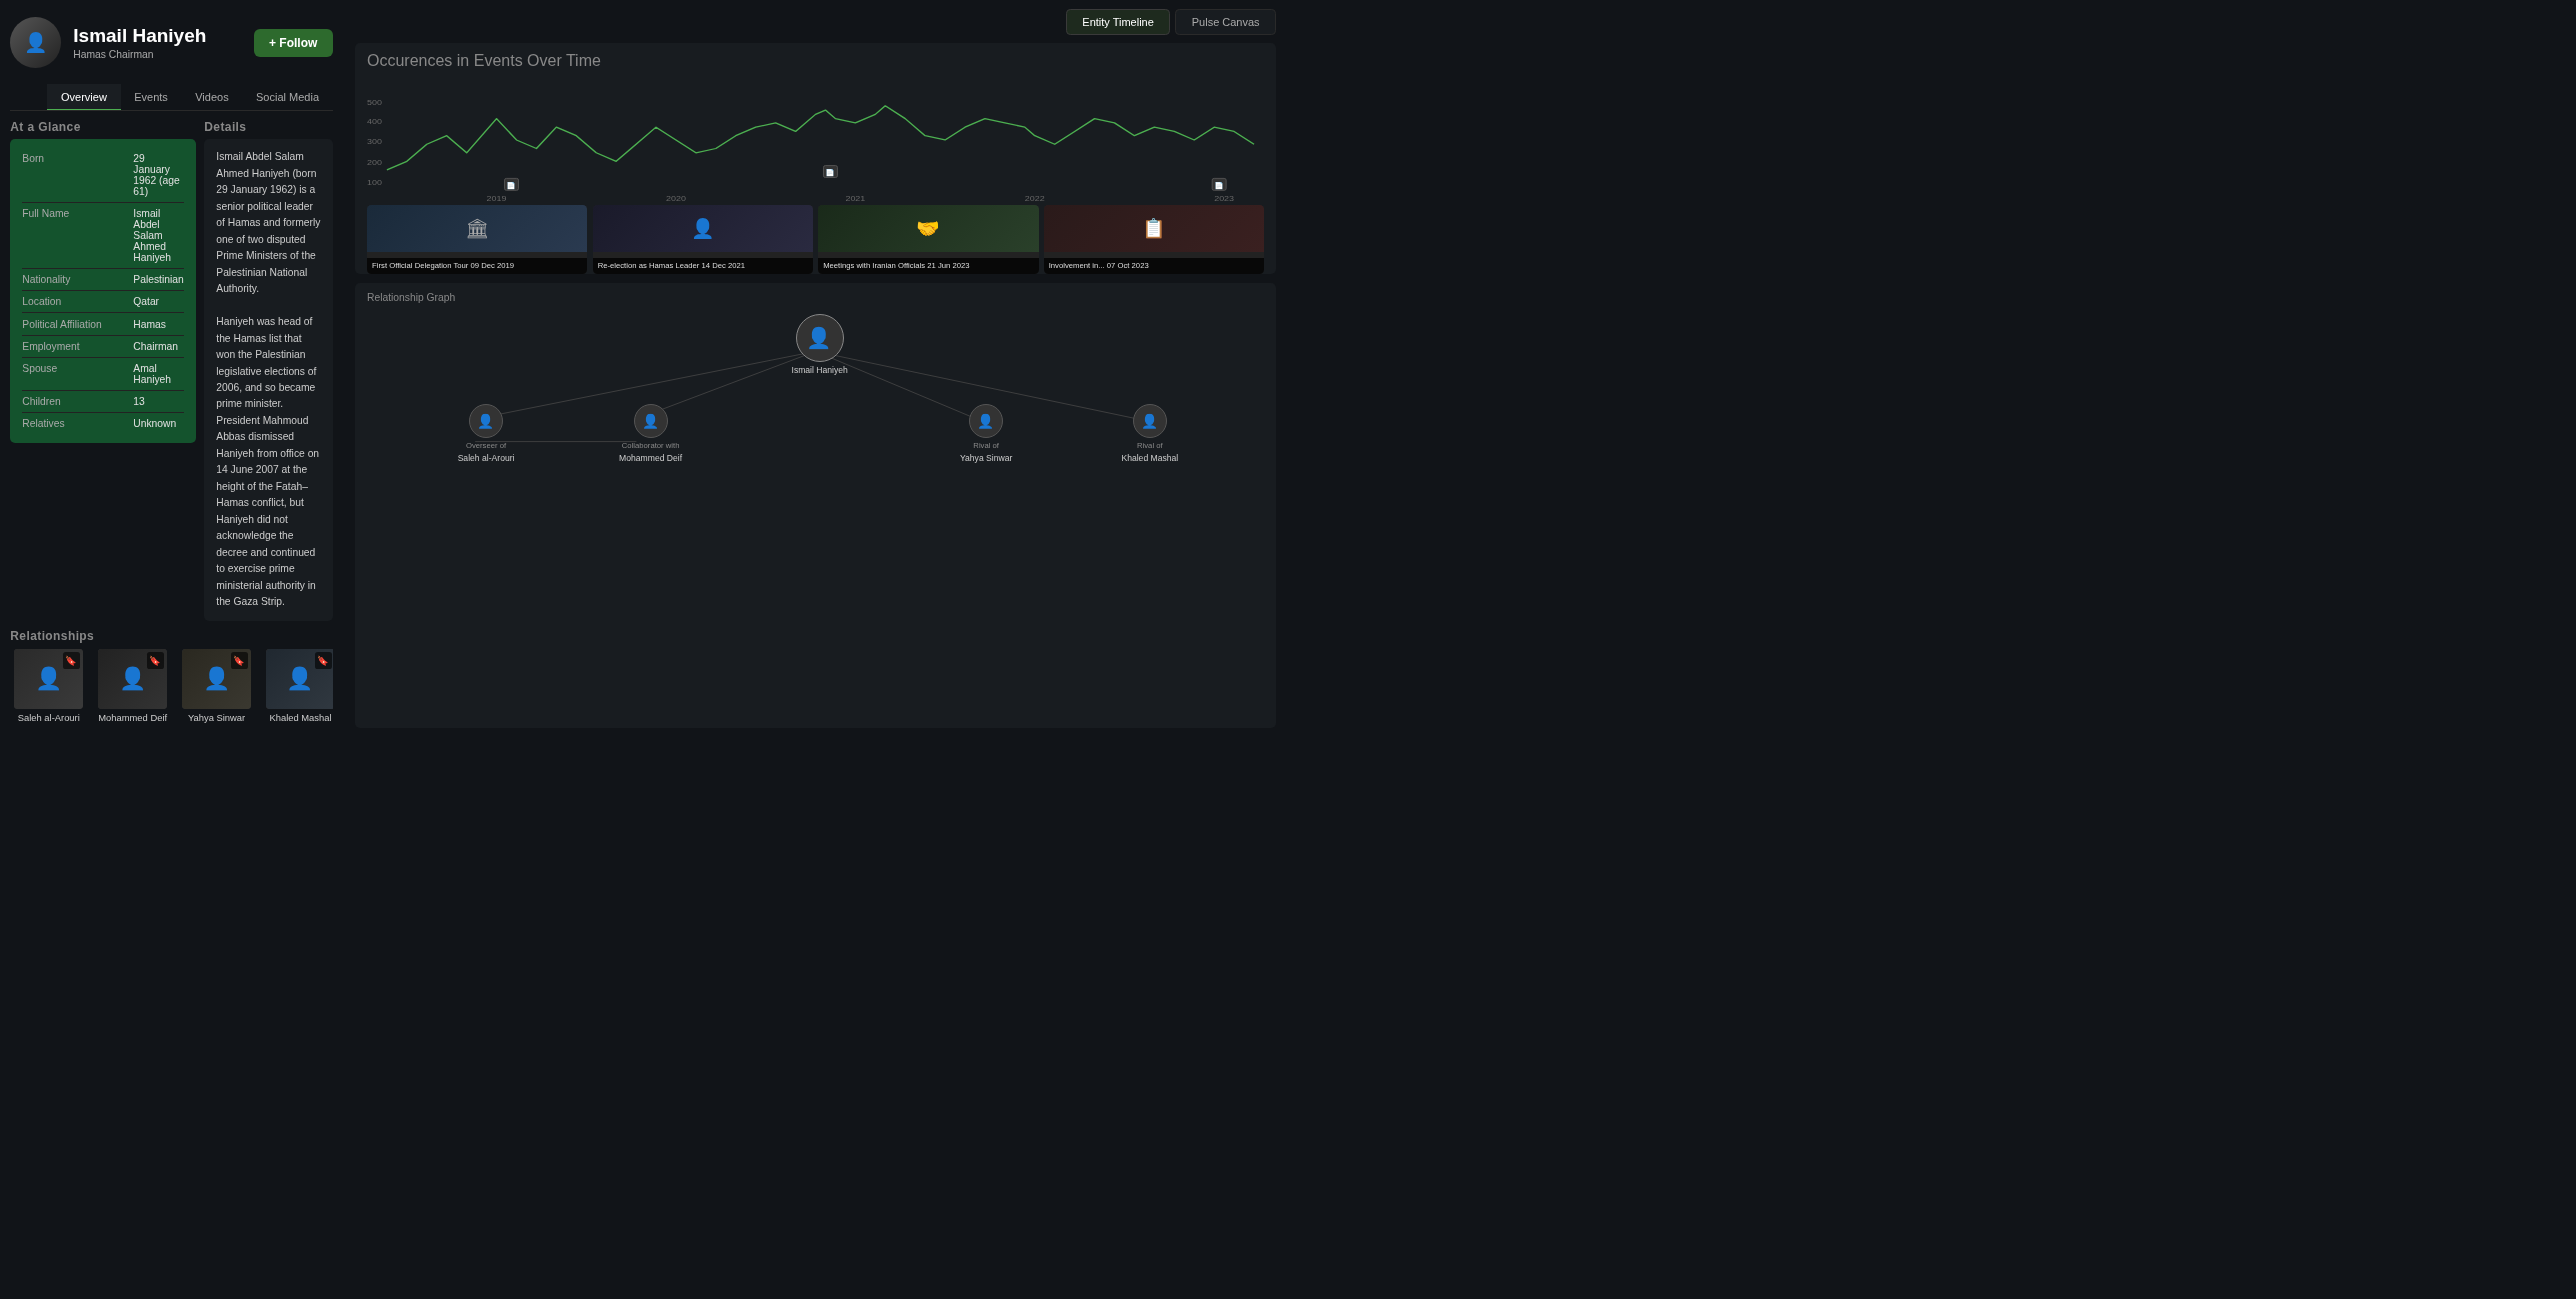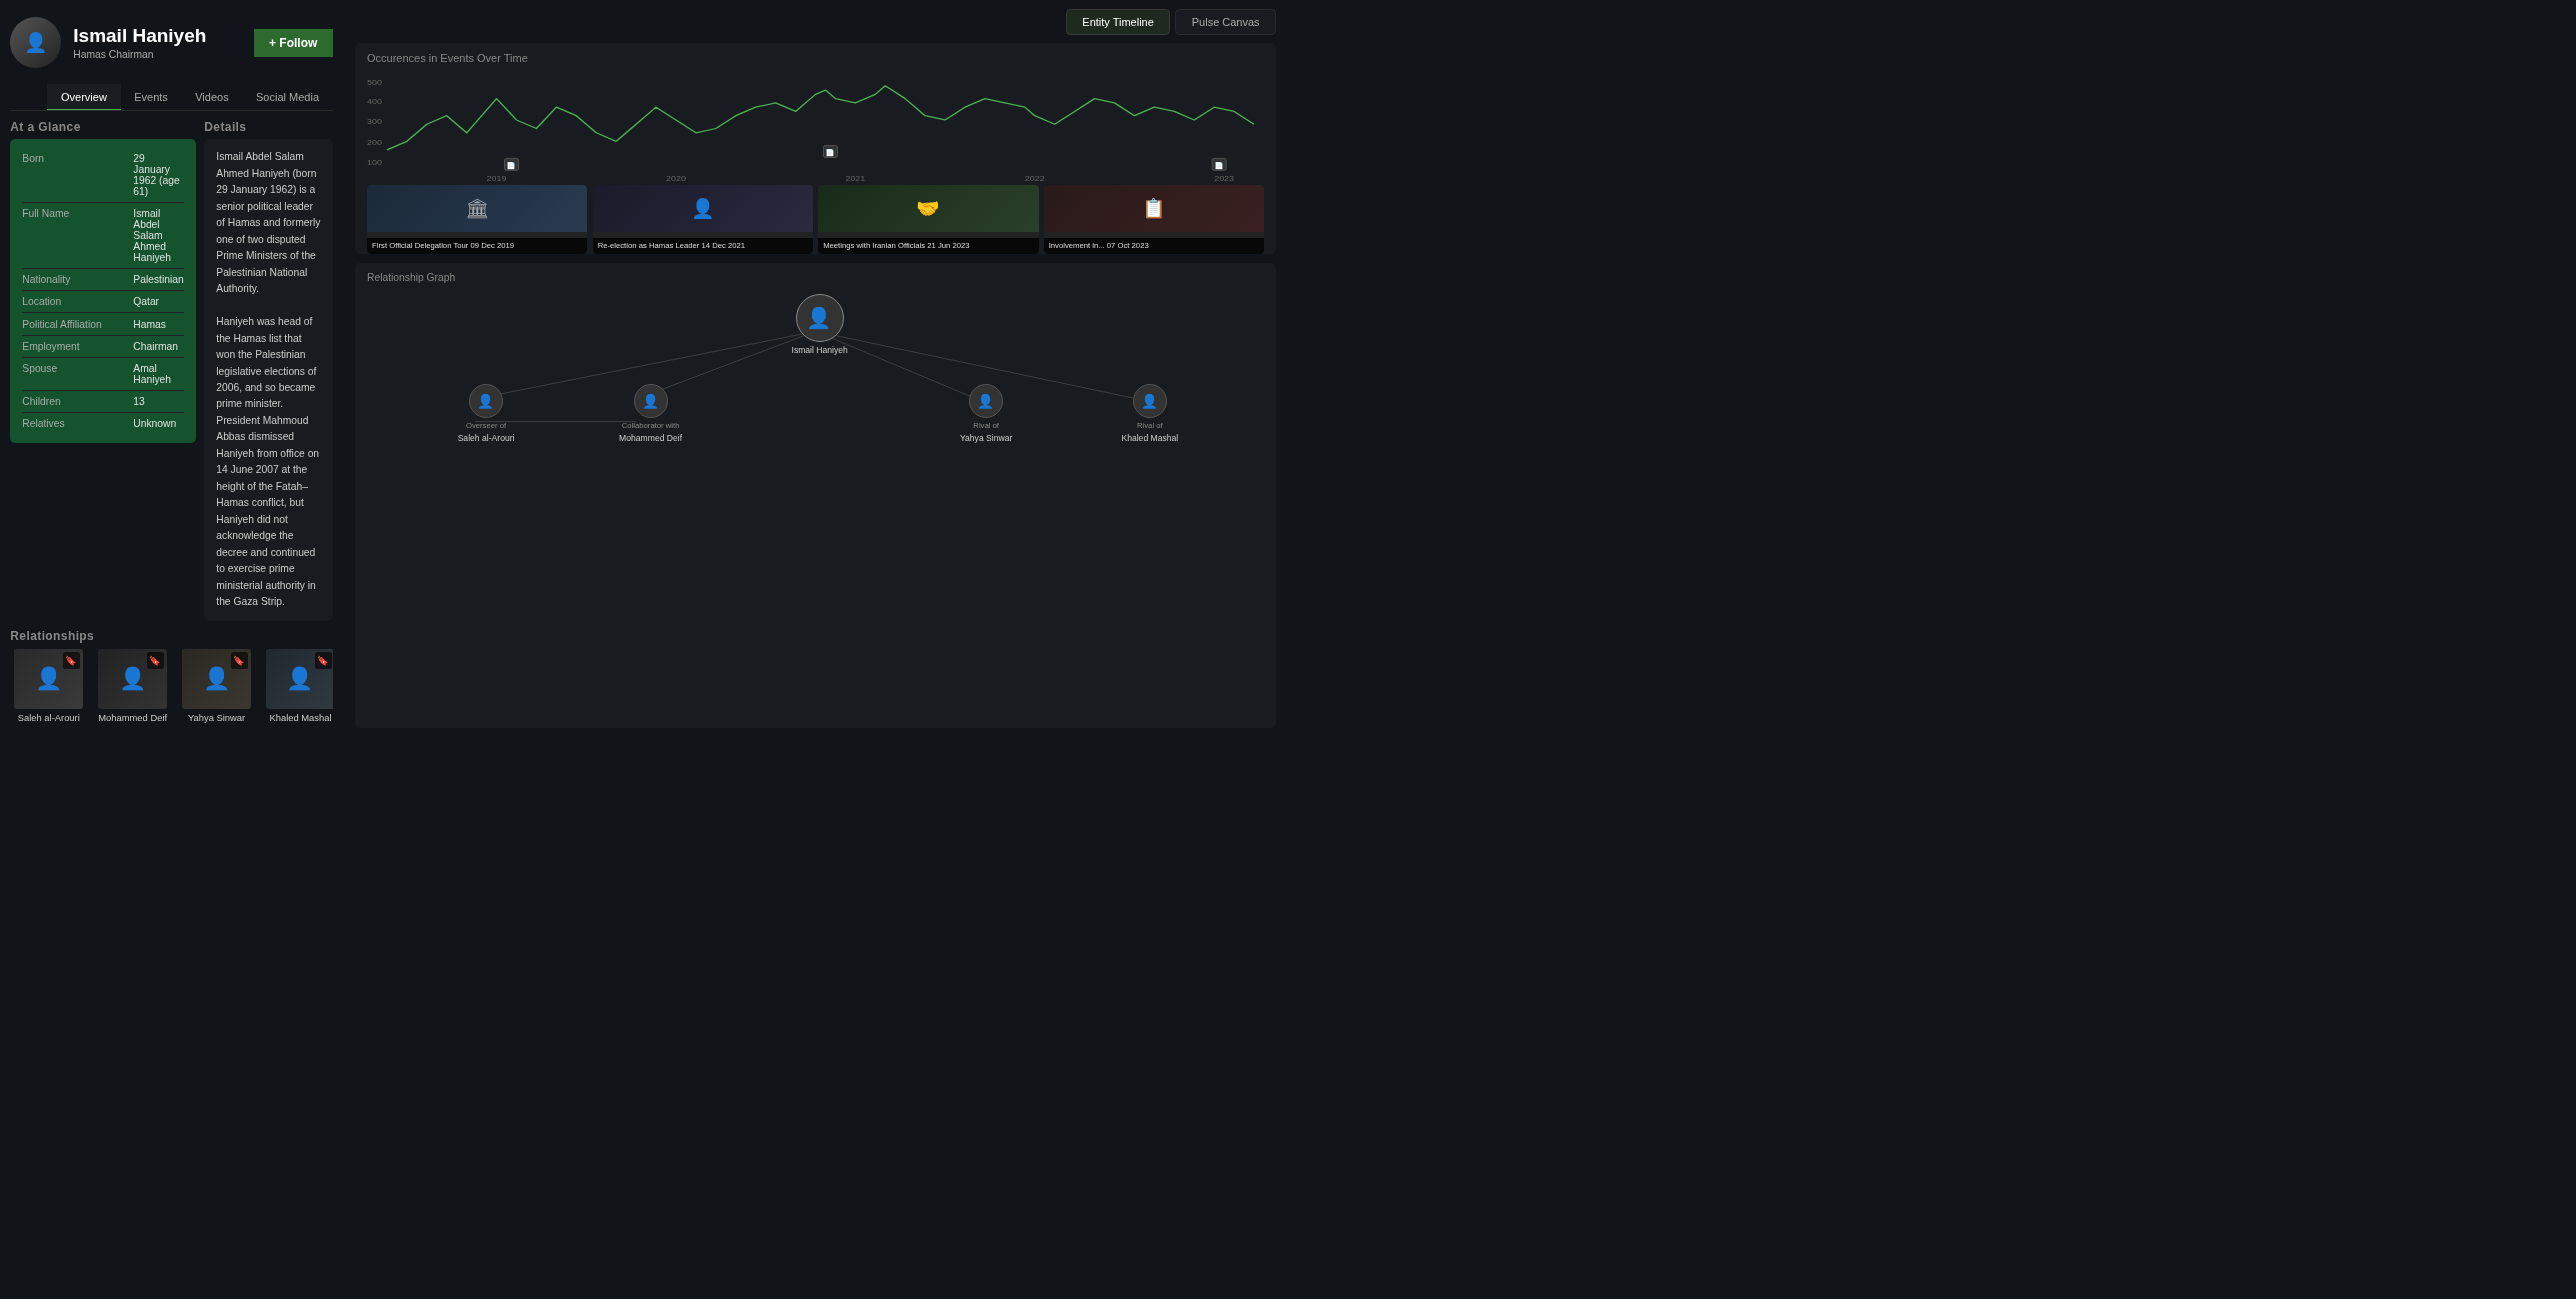--- a/index.html
+++ b/index.html
@@ -54,21 +54,21 @@
     }
     .entity-subtitle {
       font-size: 10.3px;
       color: #aaa;
       margin-top: 1.7px;
     }
     .follow-btn {
       background: #2d6a2d;
       color: #fff;
       border: none;
-      border-radius: 0;
+      border-radius: 6px;
       padding: 6.9px 15.4px;
       font-size: 12px;
       font-weight: 600;
       cursor: pointer;
       white-space: nowrap;
     }
     
     .tabs {
       display: flex;
       border-bottom: 0.9px solid #2a2a2a;
@@ -213,23 +213,23 @@
       color: #fff;
       border-color: #3a3a3a;
     }
     
     .chart-section {
       background: #181c20;
       border-radius: 5.1px;
       padding: 8.6px 12px 0 12px;
     }
     .chart-title {
-      font-size: 11px;
+      font-size: 16px;
       color: #888;
-      margin-bottom: 9px;
+      margin-bottom: 23px;
     }
     .chart-area {
       position: relative;
       height: 111px;
     }
     svg.chart-svg {
       width: 100%;
       height: 100%;
     }
     

